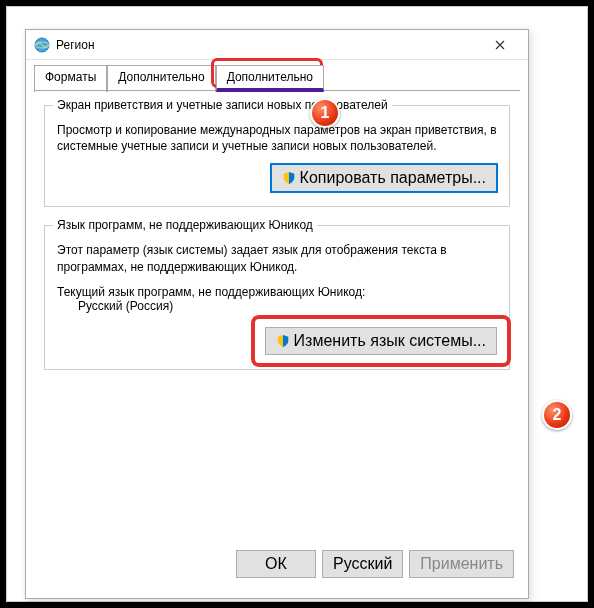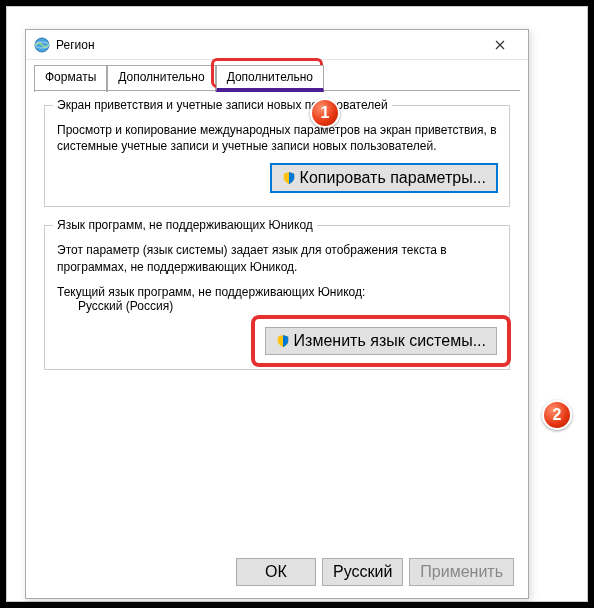--- a/index.html
+++ b/index.html
@@ -164,21 +164,21 @@
     color: #fff;
     font-weight: bold;
     font-size: 16px;
     display: flex;
     align-items: center;
     justify-content: center;
     pointer-events: none;
   }
   .footer {
     position: absolute;
-    bottom: 12px;
+    bottom: 20px;
     right: 14px;
     display: flex;
     gap: 6px;
   }
   .footer .wbtn {
     min-width: 80px;
     justify-content: center;
   }
 </style>
 </head>

